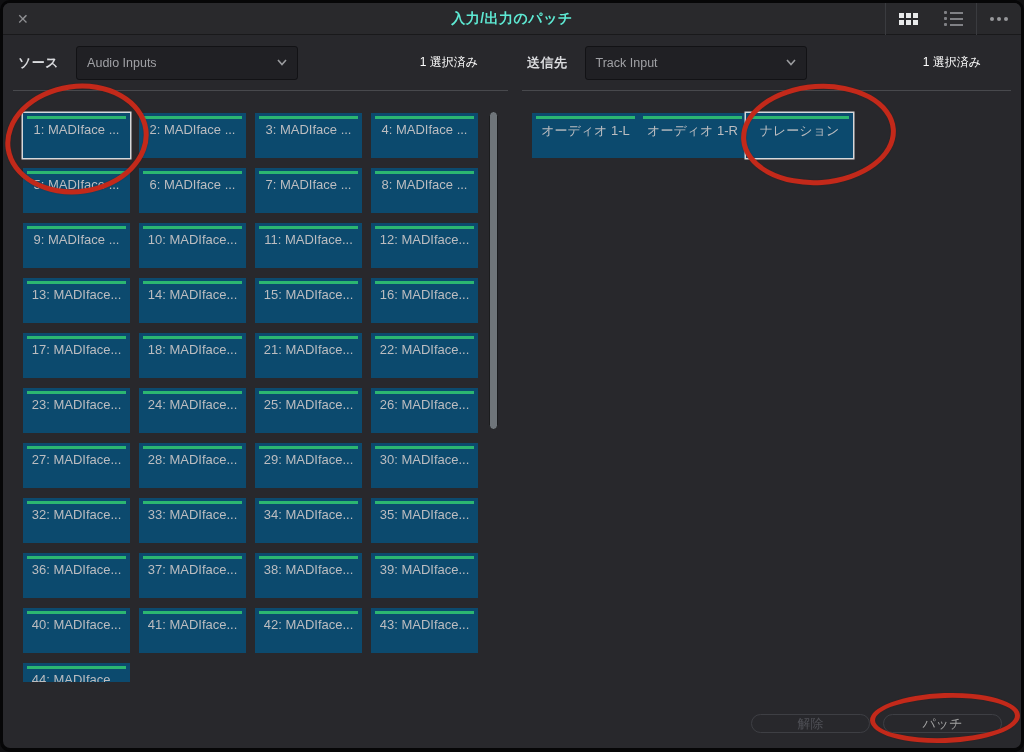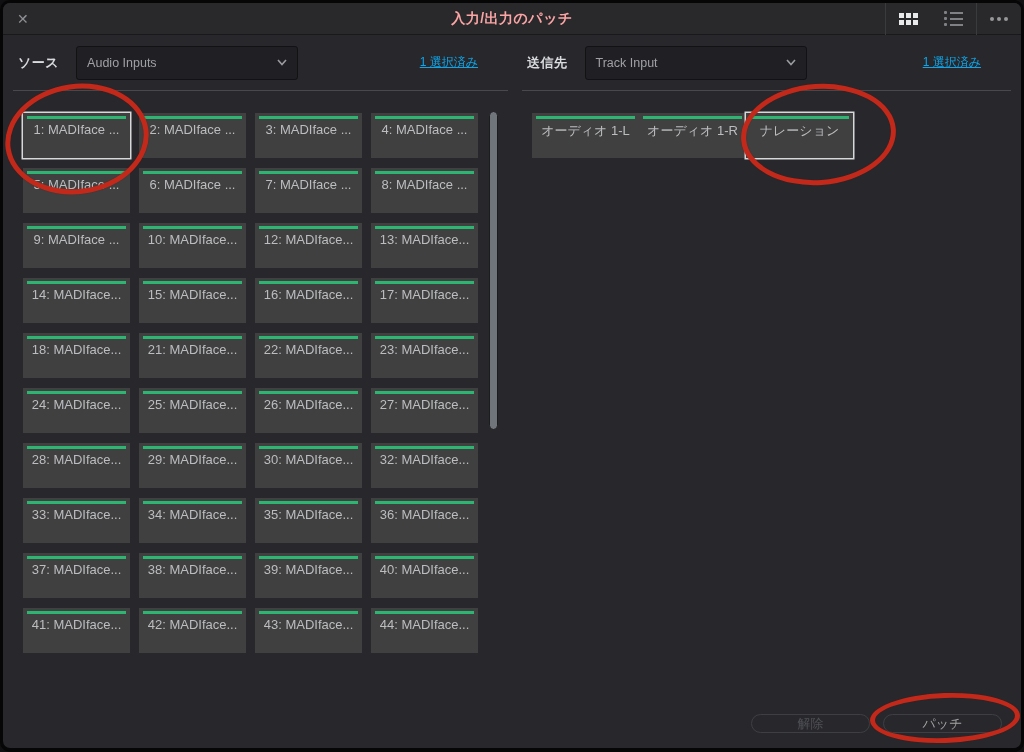--- a/index.html
+++ b/index.html
@@ -18,21 +18,21 @@
     position:relative; height:32px; background:#29292c;
     border-bottom:1px solid #19191b;
     display:flex; align-items:center;
   }
   .close-btn {
     width:40px; height:32px; display:flex; align-items:center; justify-content:flex-start;
     padding-left:14px; color:#8f9093; font-size:14px; cursor:default;
   }
   .dialog-title {
     position:absolute; left:0; right:0; text-align:center;
-    color:#fca5a5; font-size:14px; font-weight:700; letter-spacing:.5px;
+    color:#5eead4; font-size:14px; font-weight:700; letter-spacing:.5px;
   }
   .titlebar-actions { margin-left:auto; display:flex; align-items:stretch; height:32px; position:relative; z-index:2; }
   .tb-sep { width:1px; background:#3a3b3f; height:32px; }
   .tb-btn { display:flex; align-items:center; justify-content:center; padding:0 13px; }
   .icon-grid { display:grid; grid-template-columns:repeat(3,5px); grid-template-rows:repeat(2,5px); gap:2px; }
   .icon-grid i { background:#e8e9ea; display:block; }
   .icon-list { display:flex; flex-direction:column; gap:3px; }
   .icon-list .row { display:flex; align-items:center; gap:3px; }
   .icon-list .dot { width:3px; height:3px; background:#808185; border-radius:1px; }
   .icon-list .line { width:13px; height:2px; background:#808185; }
@@ -50,28 +50,28 @@
     border-bottom:1px solid #48494d; padding-left:5px;
   }
   .panel-label { color:#dadbde; font-size:13px; font-weight:700; letter-spacing:.5px; }
   .dropdown {
     margin-left:17px; width:222px; height:21px;
     background:#202024; border:1px solid #121215; border-radius:3px;
     display:flex; align-items:center; padding:16px 10px; cursor:default;
   }
   .dropdown .value { color:#a0a1a5; font-size:12.5px; flex:1; }
   .chevron { width:10px; height:7px; }
-  .sel-count { margin-left:auto; margin-right:30px; color:#0ea5e9; font-size:12px;text-decoration:underline; }
+  .sel-count { margin-left:auto; margin-right:30px; color:#ffffff; font-size:12px; }
 
   
   .grid-viewport { padding:22px 0 0 10px; height:591px; overflow:hidden; }
   .tile-grid { display:grid; grid-template-columns:repeat(4,107px); gap:10px 9px; }
   .tile-row { display:flex; }
   .tile {
-    position:relative; width:107px; height:45px; background:#404040; cursor:default;
+    position:relative; width:107px; height:45px; background:#0c4a6e; cursor:default;
   }
   .tile .greenbar { position:absolute; top:3px; left:4px; right:4px; height:3px; background:#2cb671; }
   .tile .tile-label {
     position:absolute; top:9px; left:2px; right:2px; text-align:center;
     color:#bcbdc0; font-size:13px; white-space:nowrap; overflow:hidden;
   }
   .tile.selected { box-shadow:0 0 0 1.5px #d7d8da; }
 
   
   .scroll-thumb {
@@ -197,20 +197,24 @@
               <div class="tile">
                 <span class="greenbar"></span>
                 <span class="tile-label">9: MADIface ...</span>
               </div>
               <div class="tile">
                 <span class="greenbar"></span>
                 <span class="tile-label">10: MADIface...</span>
               </div>
               <div class="tile">
                 <span class="greenbar"></span>
+                <span class="tile-label">11: MADIface...</span>
+              </div>
+              <div class="tile">
+                <span class="greenbar"></span>
                 <span class="tile-label">12: MADIface...</span>
               </div>
               <div class="tile">
                 <span class="greenbar"></span>
                 <span class="tile-label">13: MADIface...</span>
               </div>
               <div class="tile">
                 <span class="greenbar"></span>
                 <span class="tile-label">14: MADIface...</span>
               </div>

